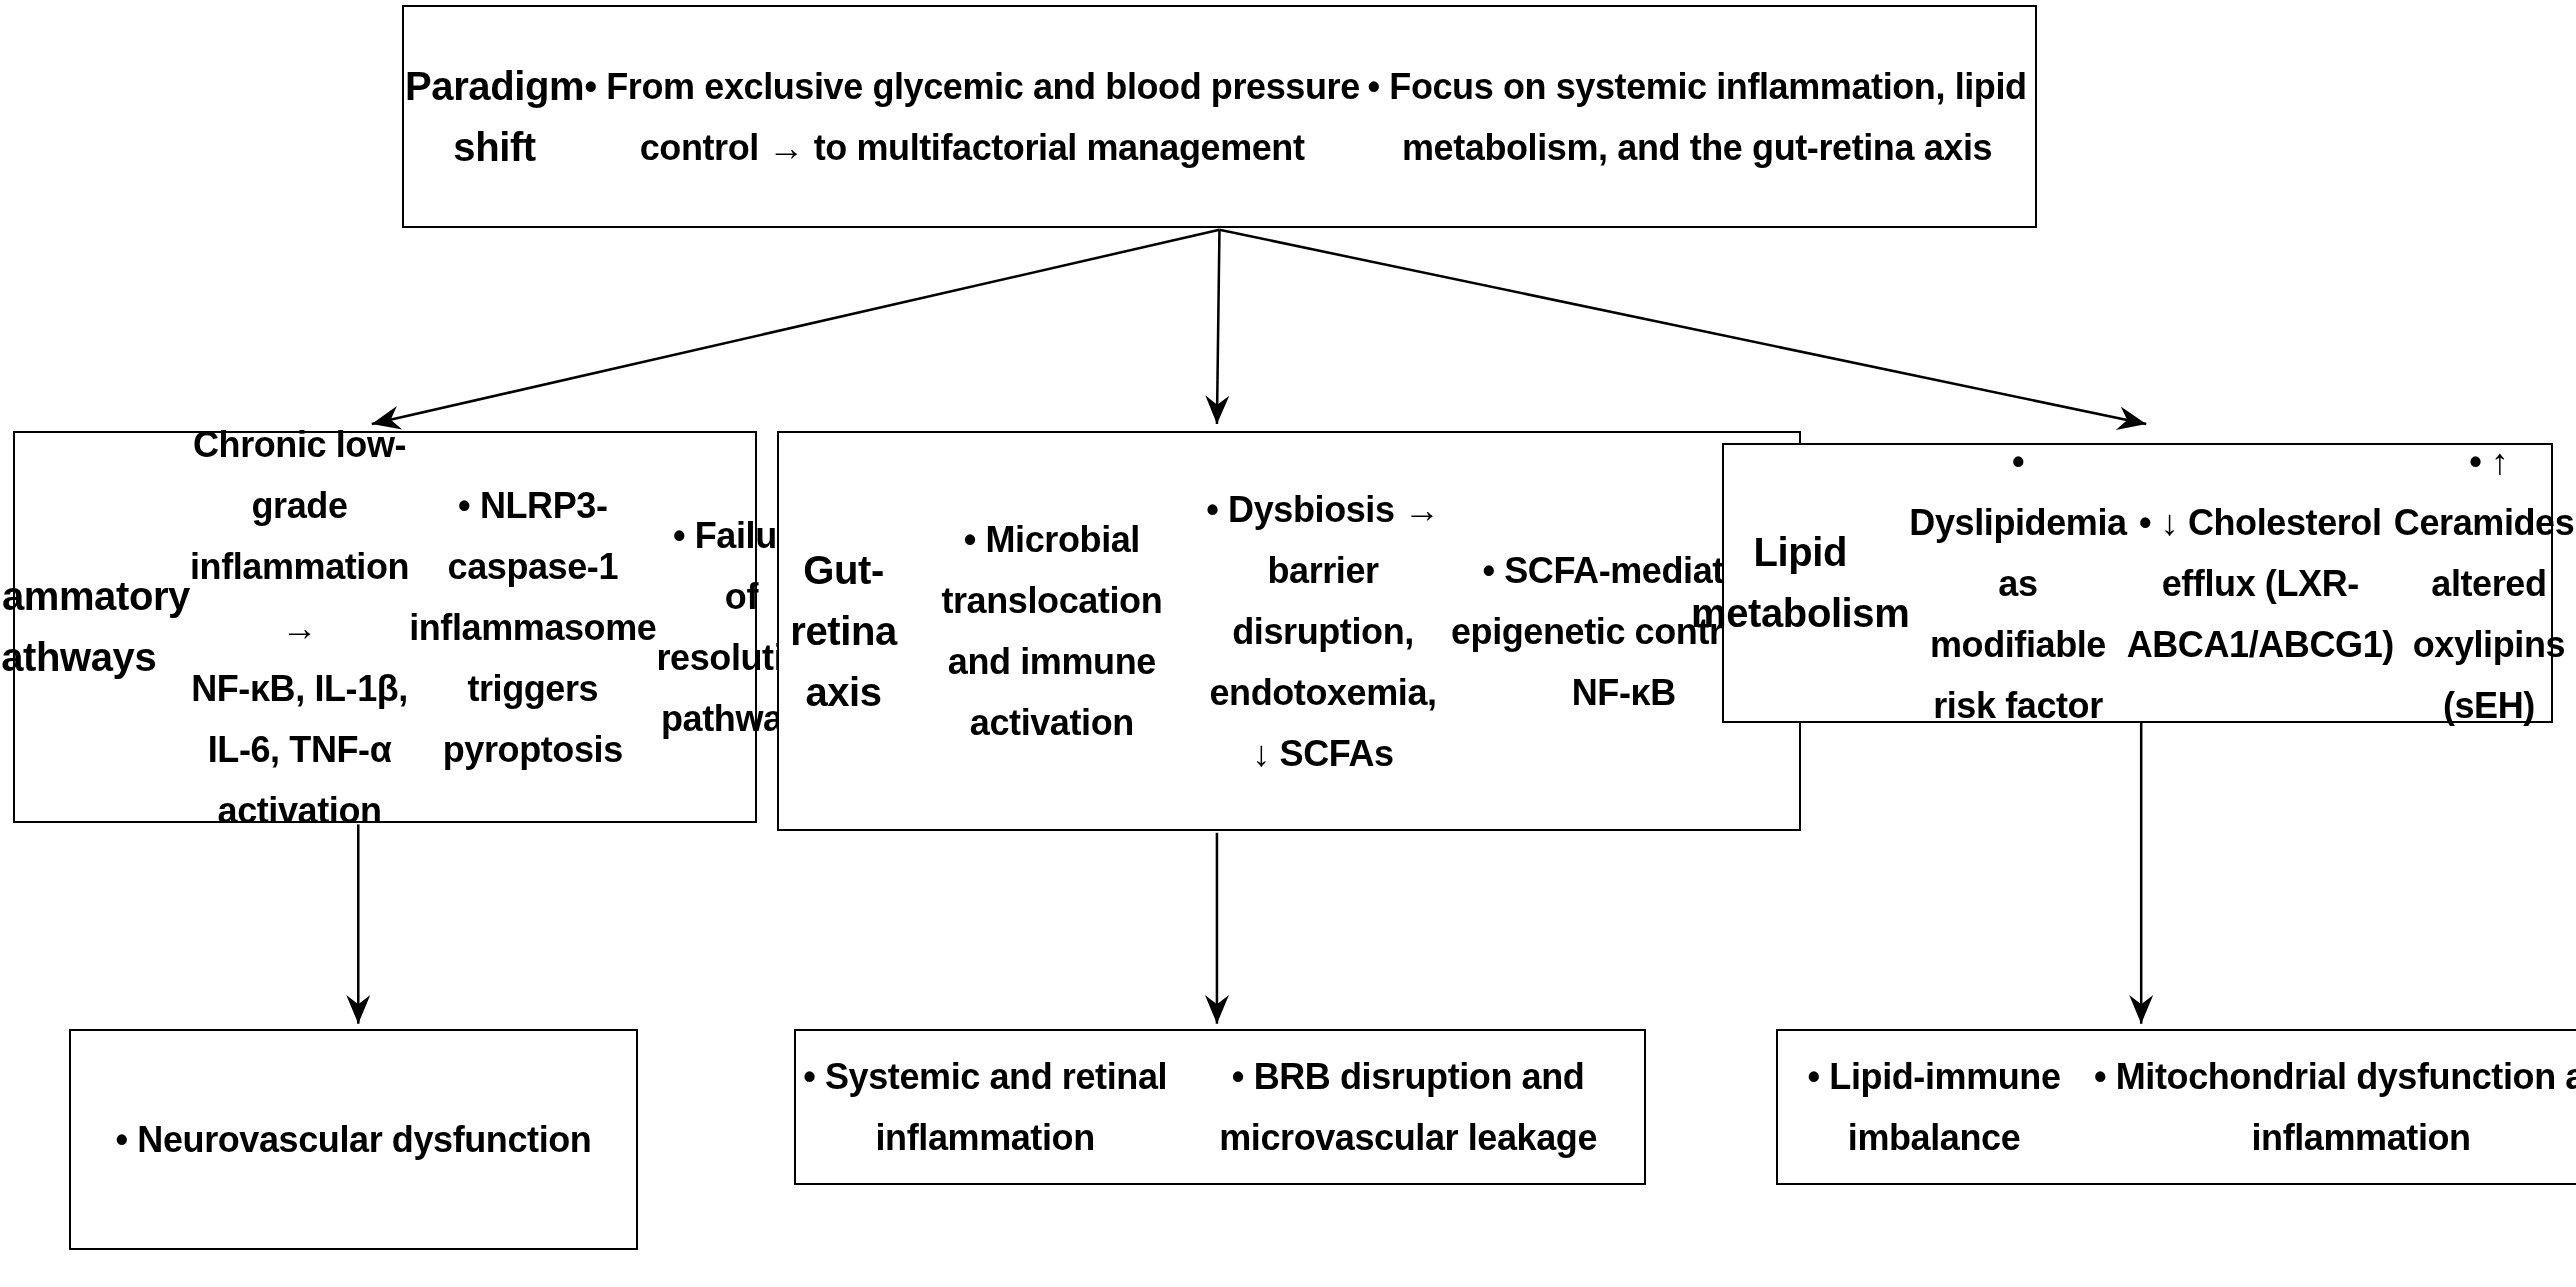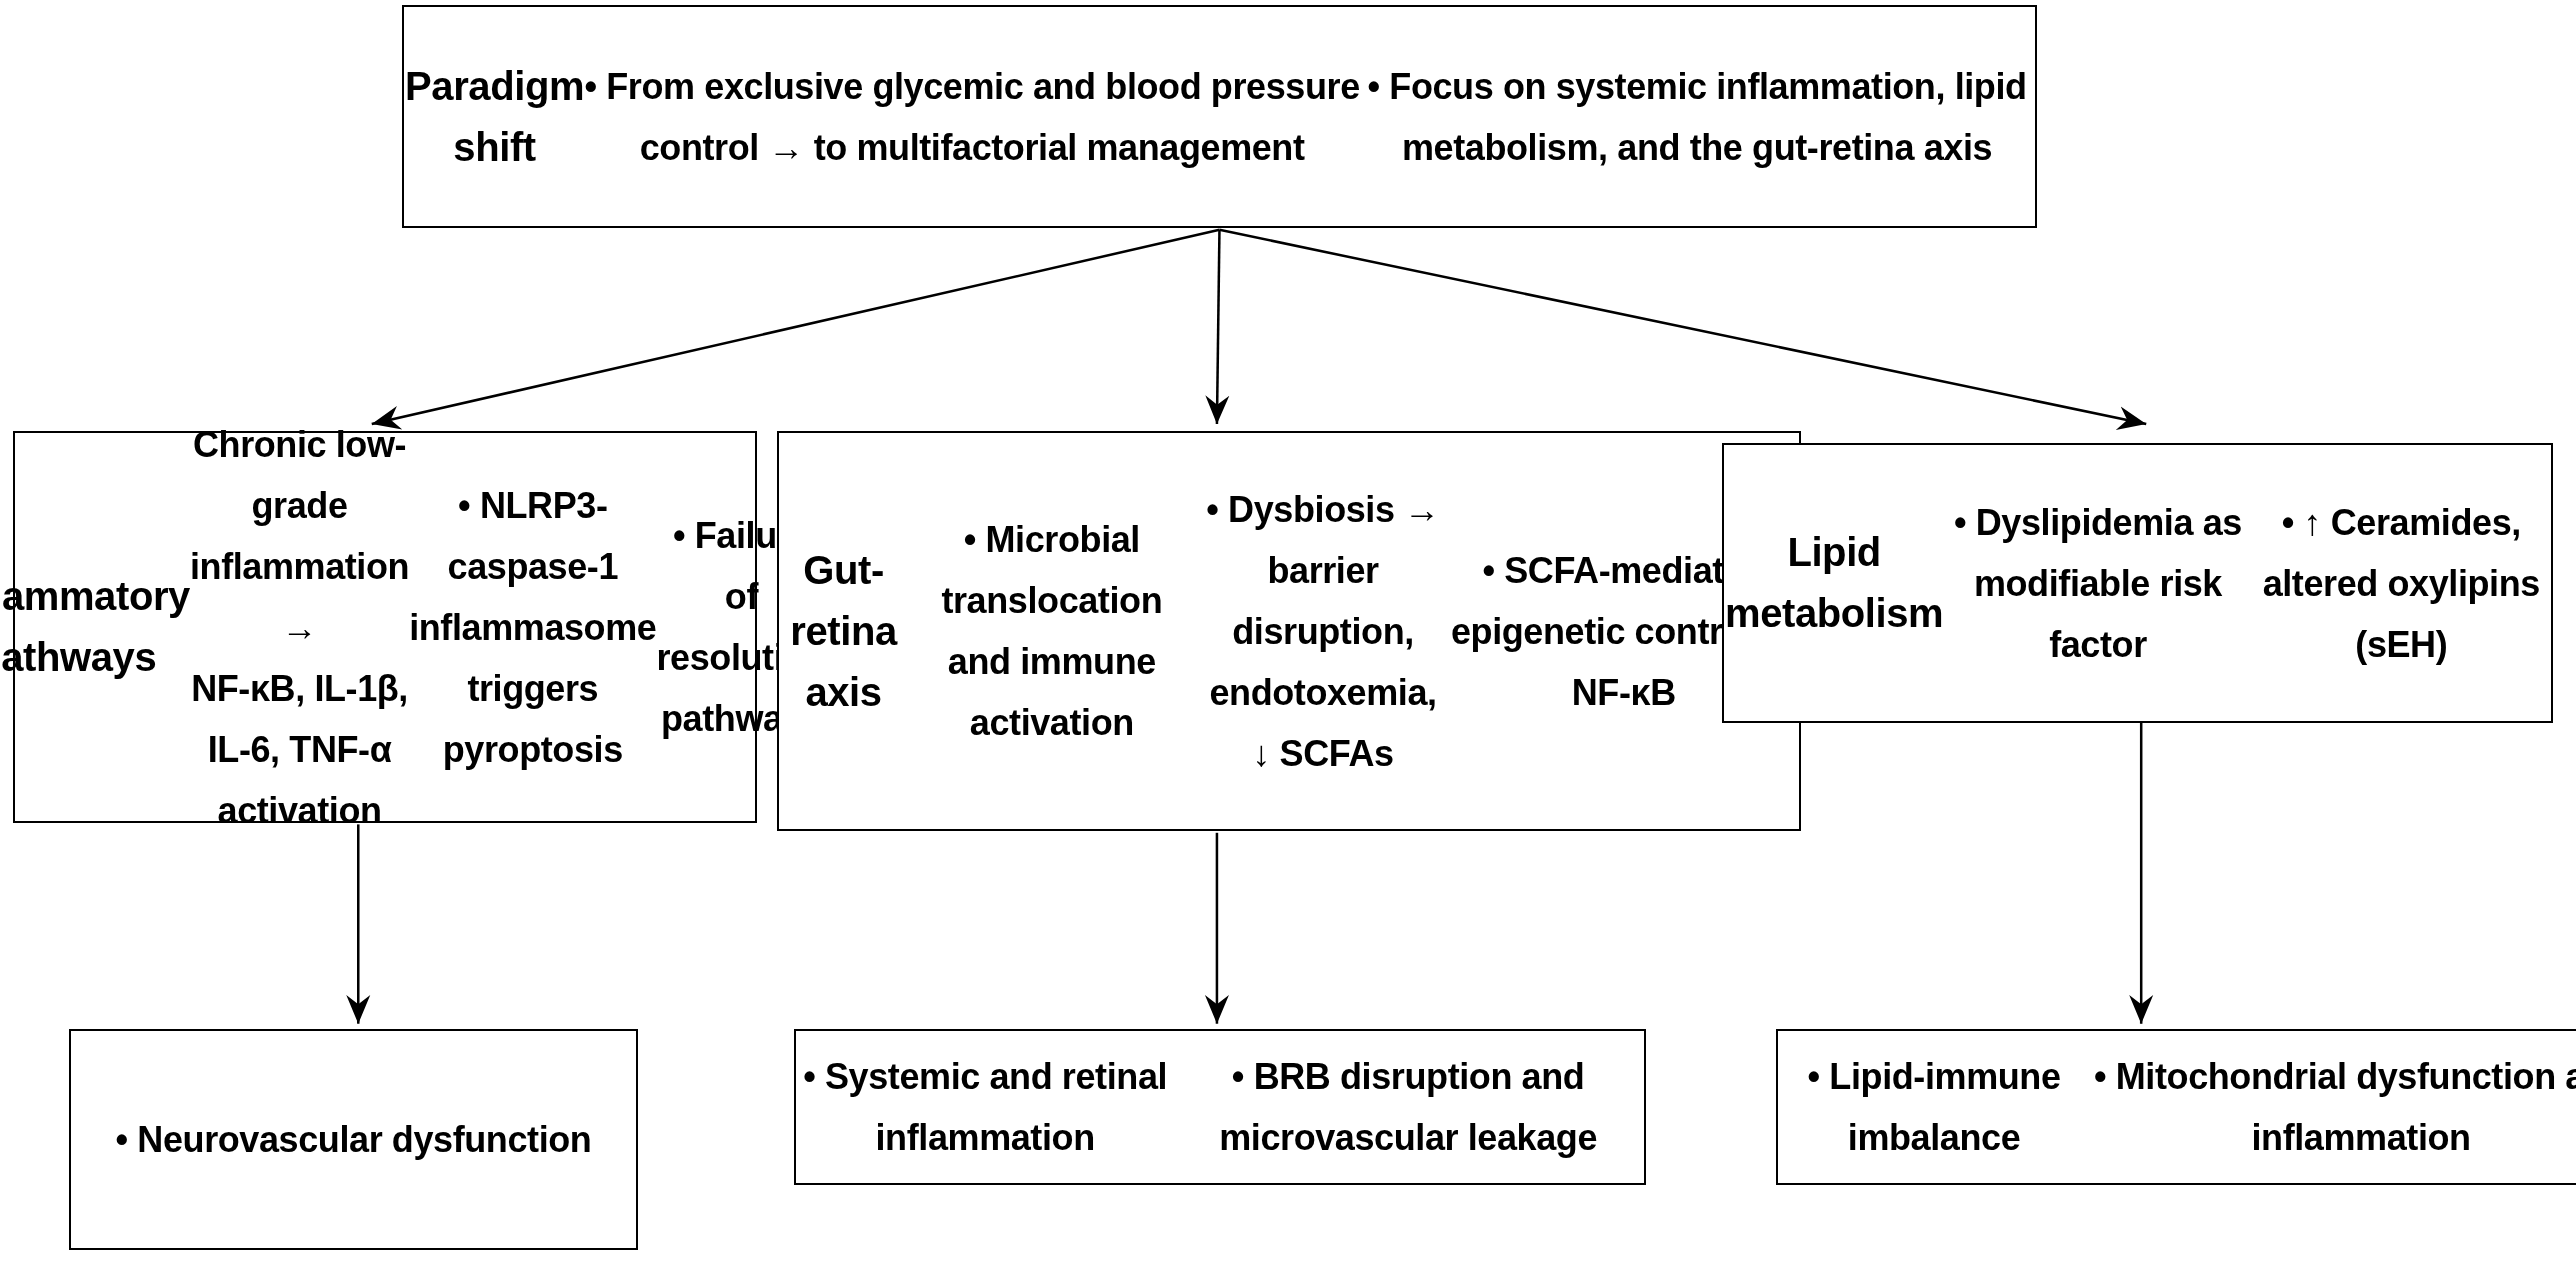--- a/index.html
+++ b/index.html
@@ -97,20 +97,21 @@
     <div class="node-item">• Microbial translocation and immune
 activation</div>
     <div class="node-item">• Dysbiosis → barrier disruption,
 endotoxemia, ↓ SCFAs</div>
     <div class="node-item">• SCFA-mediated epigenetic control of NF-κB</div>
   </div>
 
   <div class="node" id="box-lipid">
     <div class="node-title">Lipid metabolism</div>
     <div class="node-item">• Dyslipidemia as modifiable risk factor</div>
+    <div class="node-item">• ↓ Cholesterol efflux (LXR-ABCA1/ABCG1)</div>
     <div class="node-item">• ↑ Ceramides, altered oxylipins (sEH)</div>
   </div>
 
   <div class="node" id="box-inflam-out">
     <div class="node-item">• Neurovascular dysfunction</div>
   </div>
 
   <div class="node" id="box-gut-out">
     <div class="node-item">• Systemic and retinal inflammation</div>
     <div class="node-item">• BRB disruption and microvascular leakage</div>

